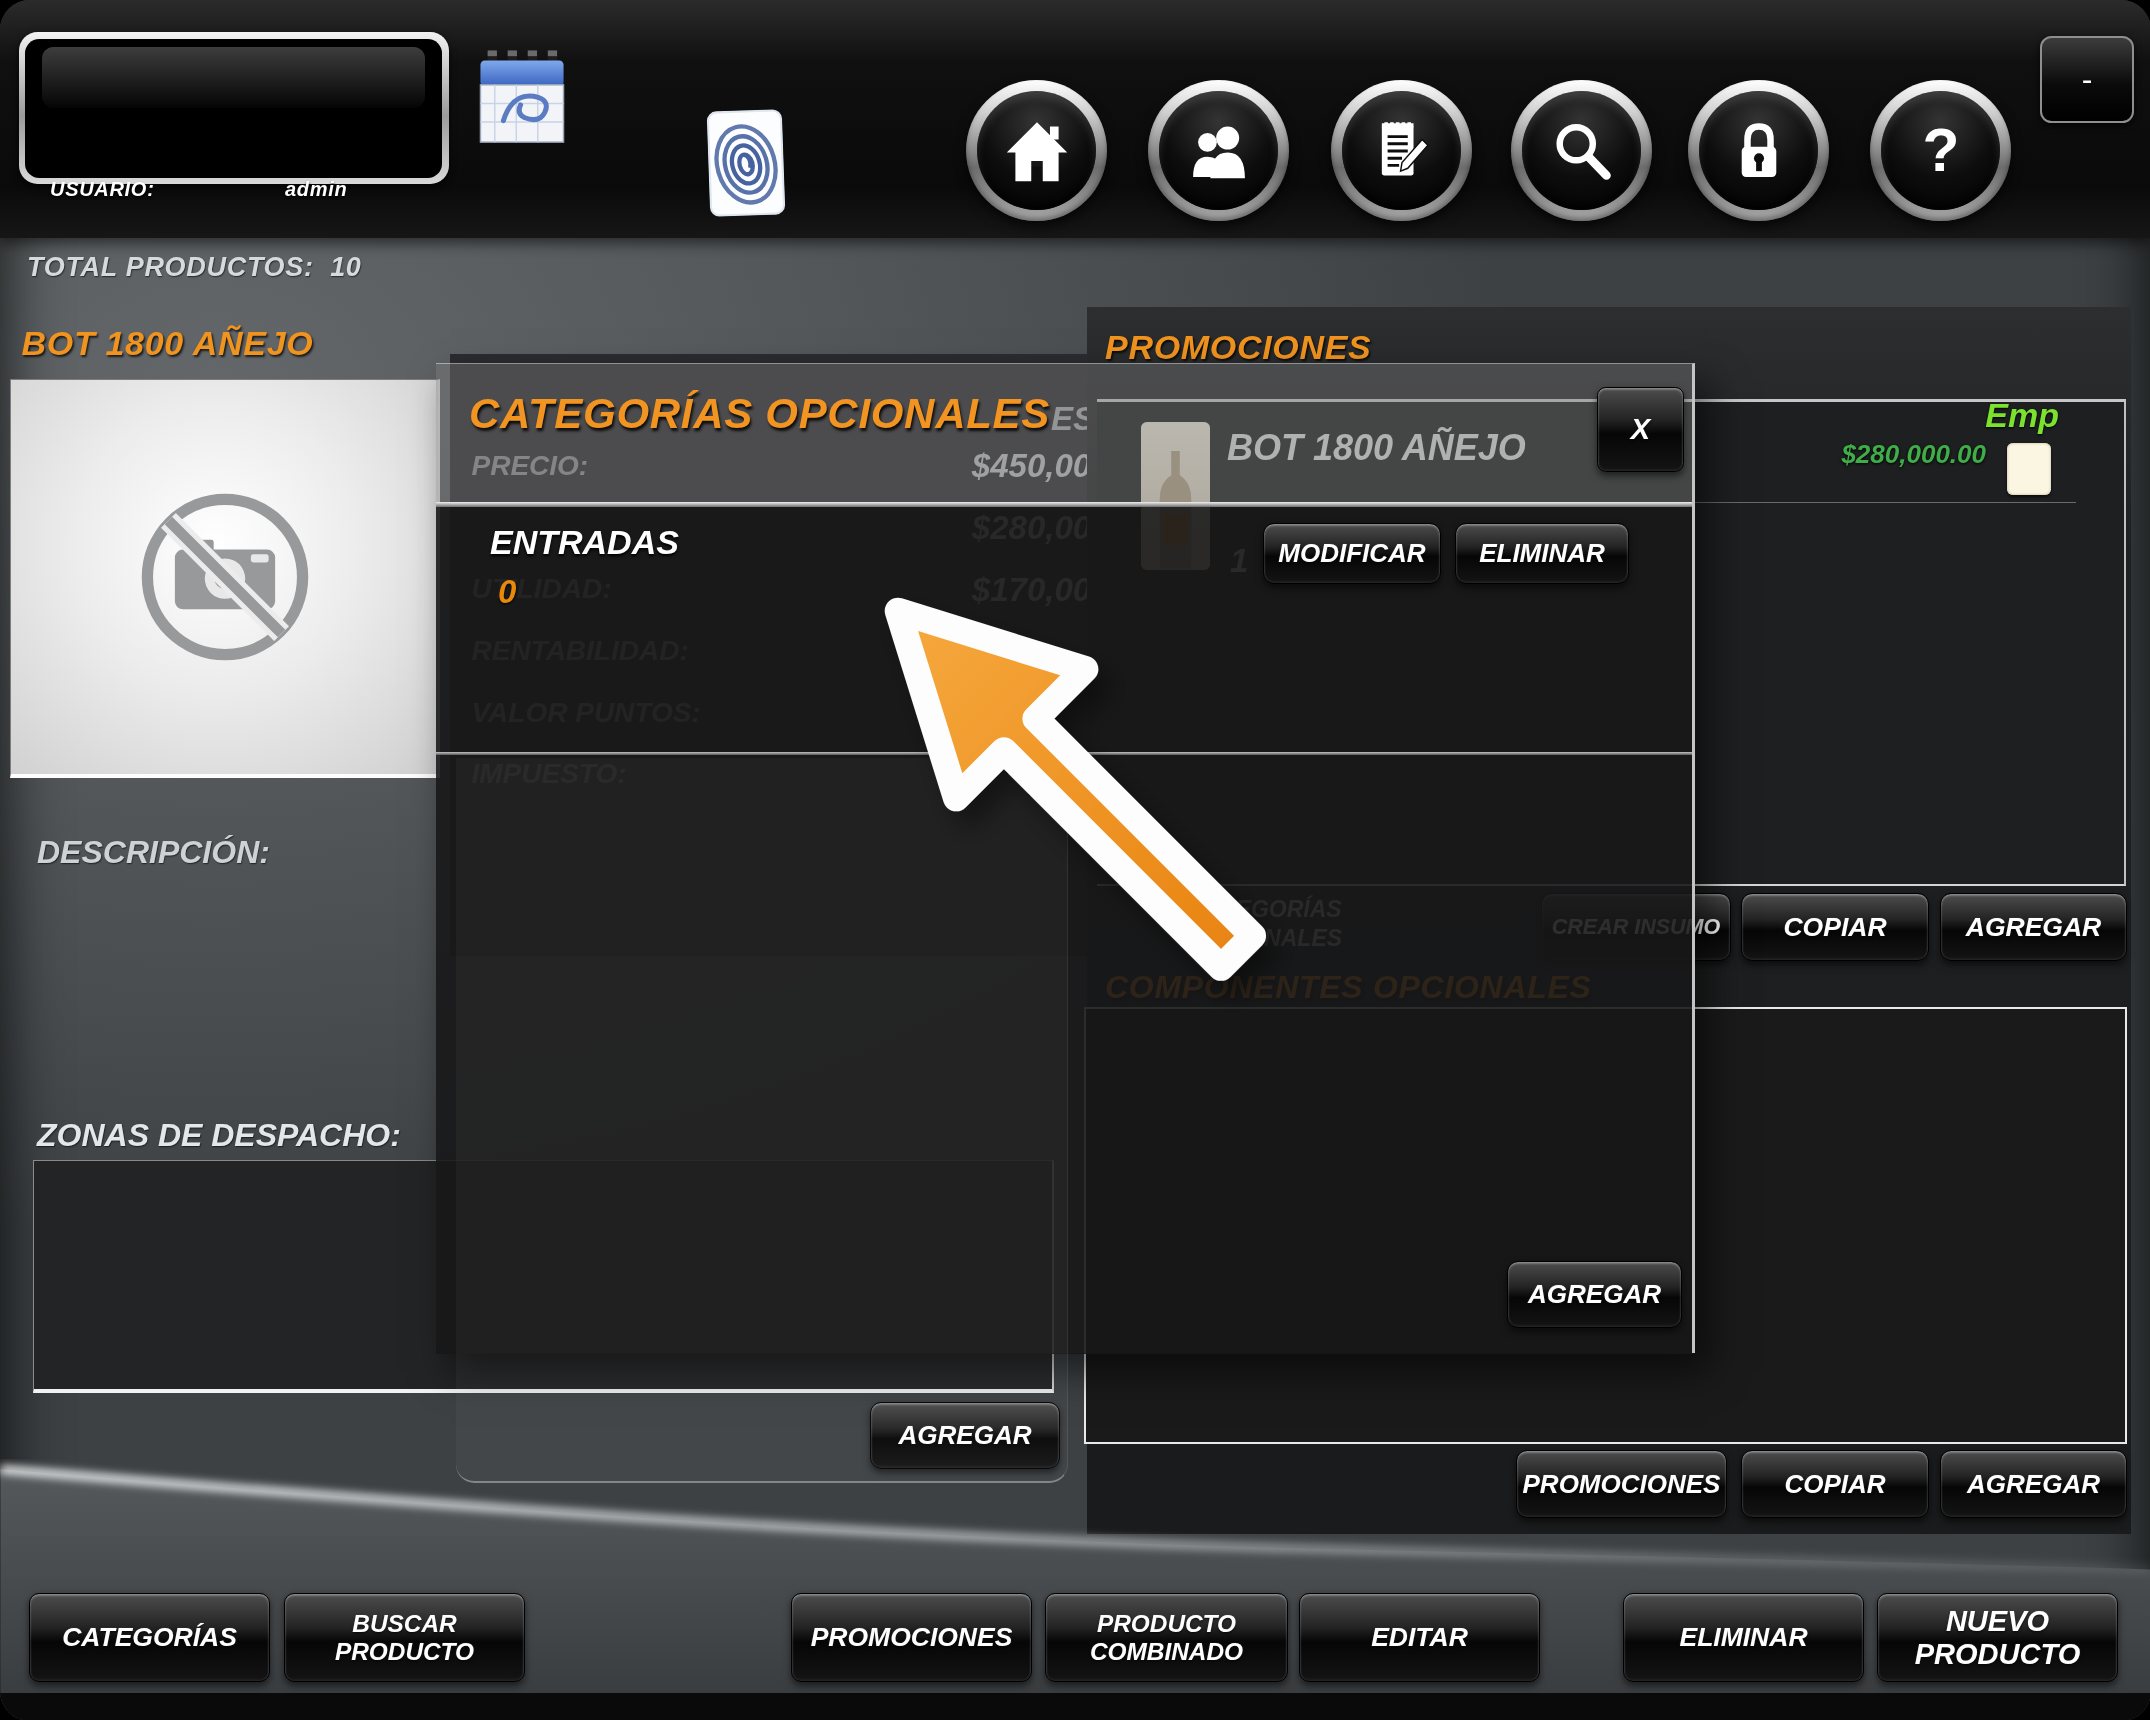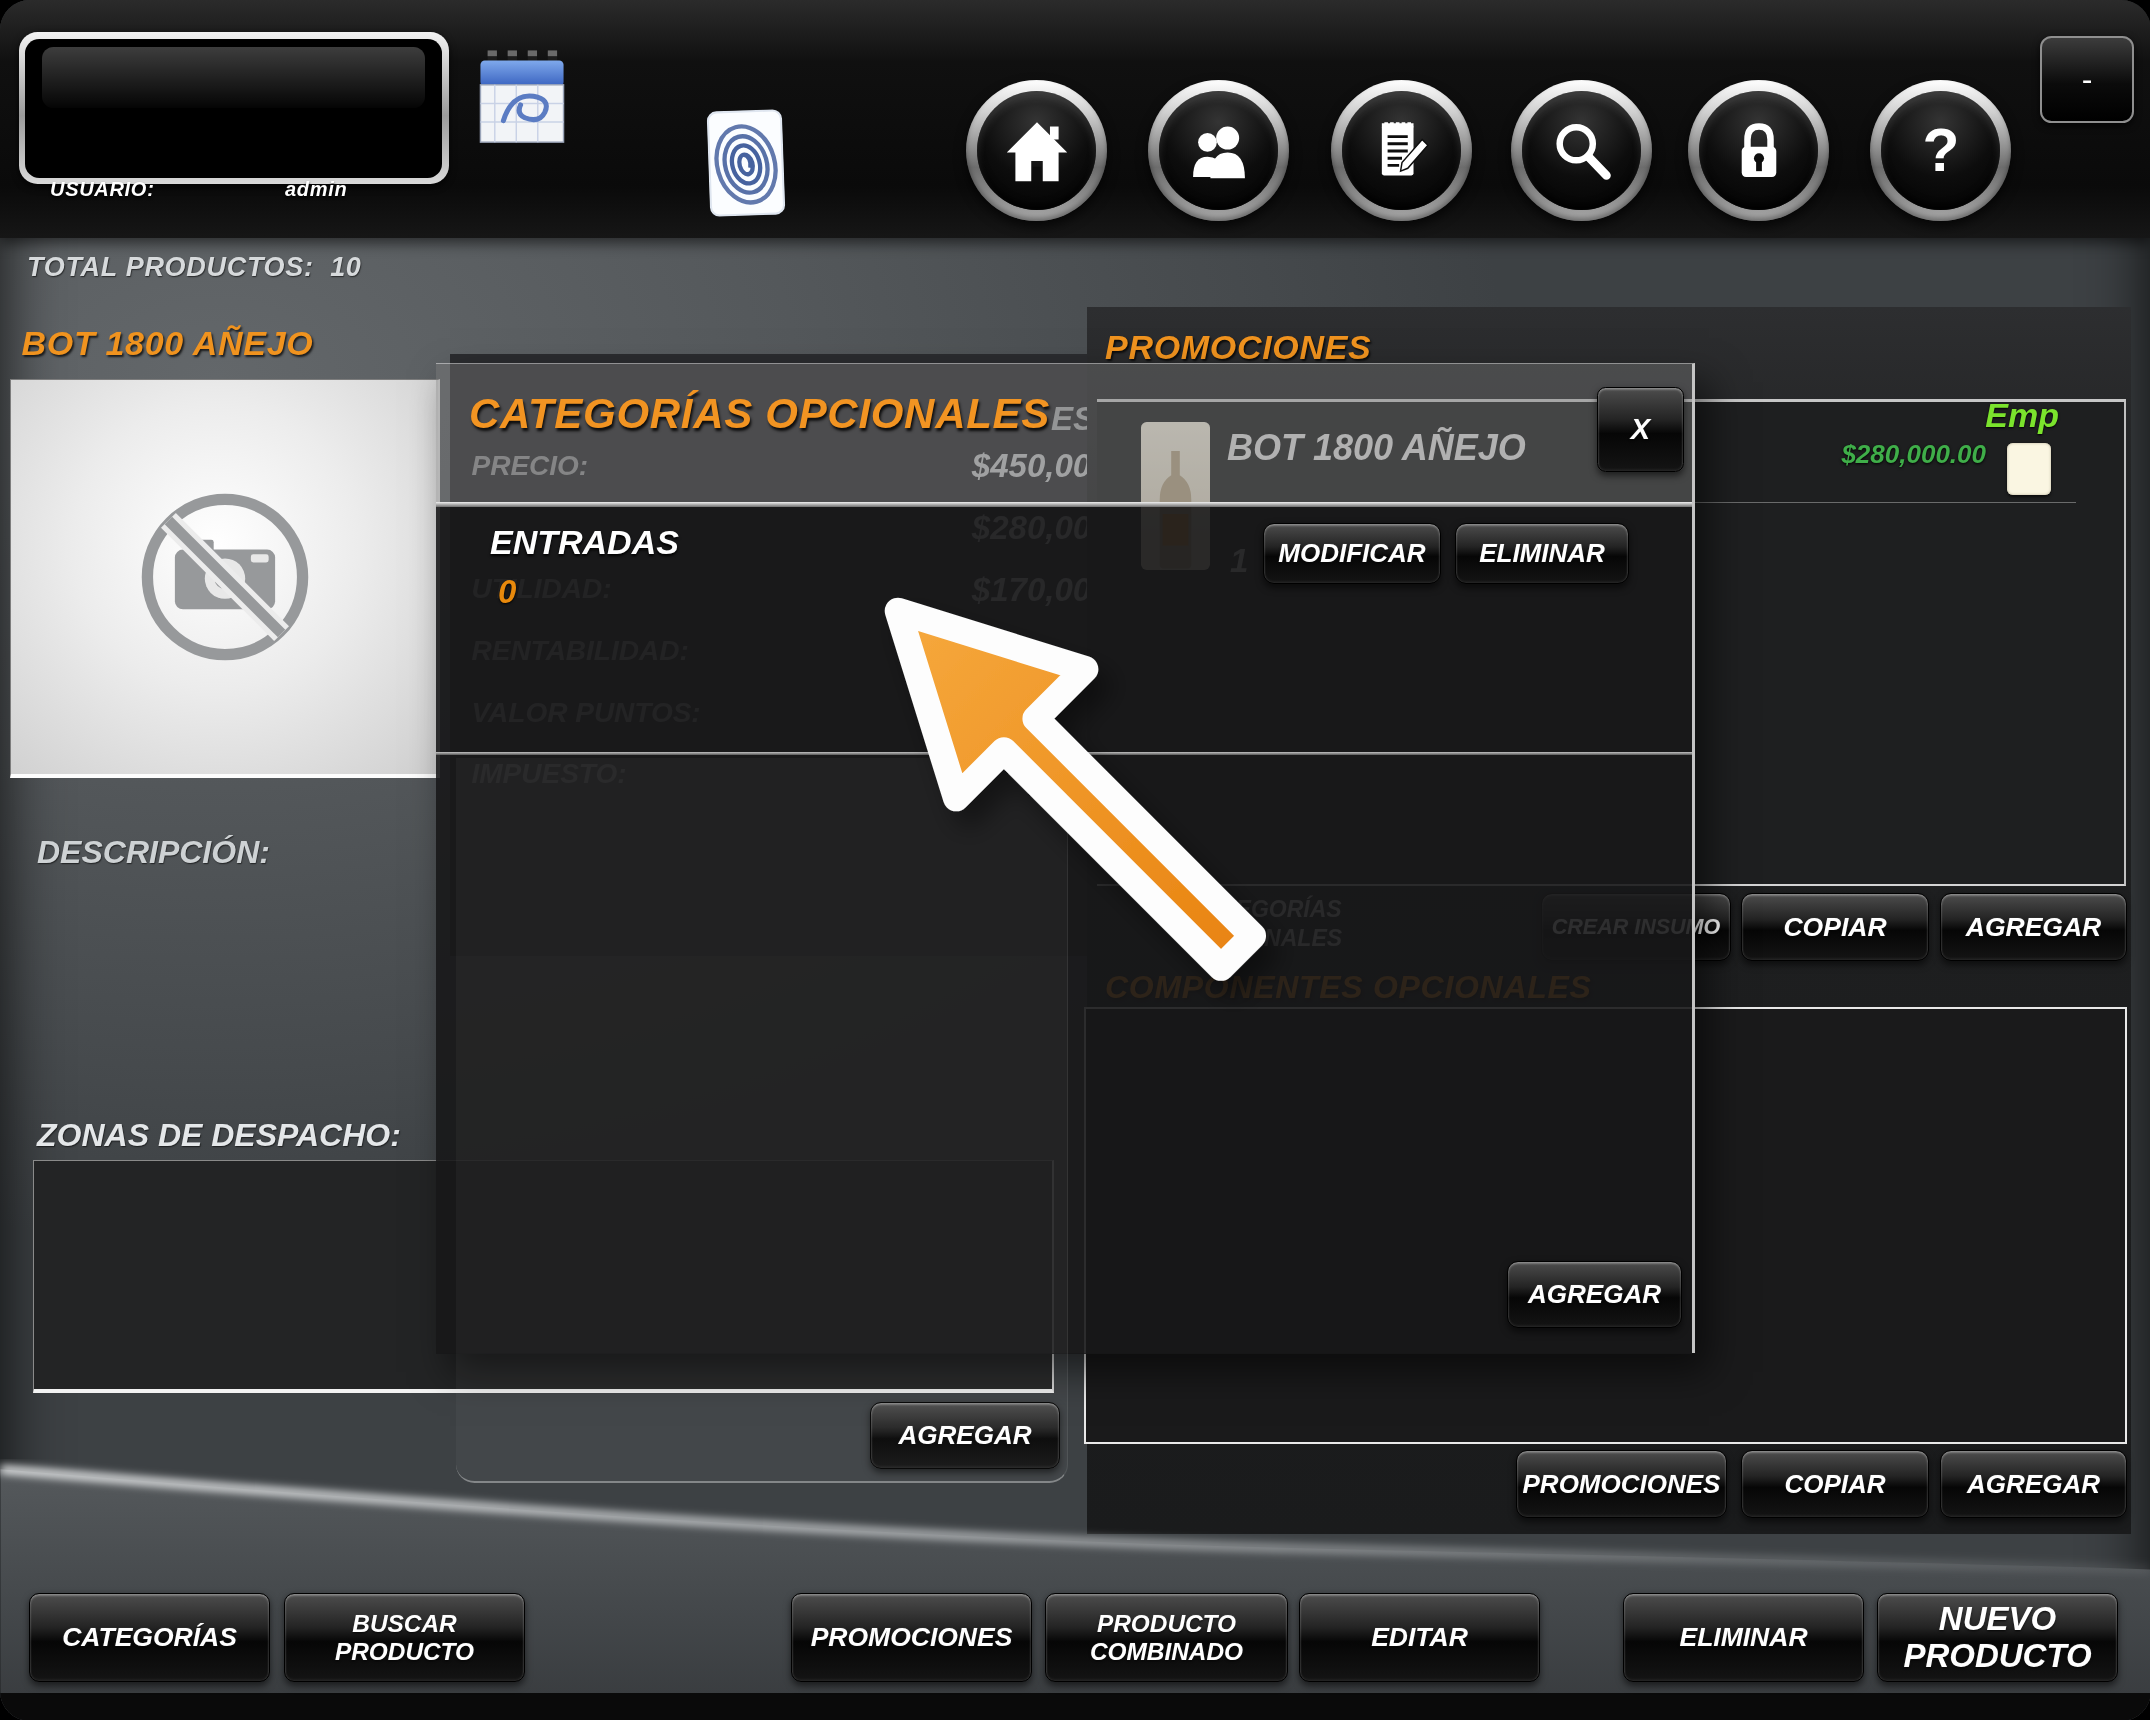--- a/index.html
+++ b/index.html
@@ -316,21 +316,21 @@
   <div class="abs" id="bottomstrip"></div>
 
   <div class="abs btn toolbtn" style="left:29px;width:239px;">CATEGORÍAS</div>
   <div class="abs btn toolbtn pre" style="left:284px;width:239px;font-size:24.4px;">BUSCAR
 PRODUCTO</div>
   <div class="abs btn toolbtn" style="left:791px;width:239px;">PROMOCIONES</div>
   <div class="abs btn toolbtn pre" style="left:1045px;width:241px;font-size:24.4px;">PRODUCTO
 COMBINADO</div>
   <div class="abs btn toolbtn" style="left:1299px;width:239px;">EDITAR</div>
   <div class="abs btn toolbtn" style="left:1623px;width:239px;">ELIMINAR</div>
-  <div class="abs btn toolbtn pre" style="left:1877px;width:239px;font-size:33px;">NUEVO
+  <div class="abs btn toolbtn pre" style="left:1877px;width:239px;font-size:29px;">NUEVO
 PRODUCTO</div>
 
   <div class="abs" id="arrow">
     <svg width="459" height="459" viewBox="0 0 520 520">
       <defs>
         <linearGradient id="og" x1="0" y1="0" x2="1" y2="1">
           <stop offset="0" stop-color="#f6a93e"></stop>
             <stop offset="1" stop-color="#e8820f"></stop>
         </linearGradient>
         <filter id="ashadow" x="-20%" y="-20%" width="150%" height="150%">

